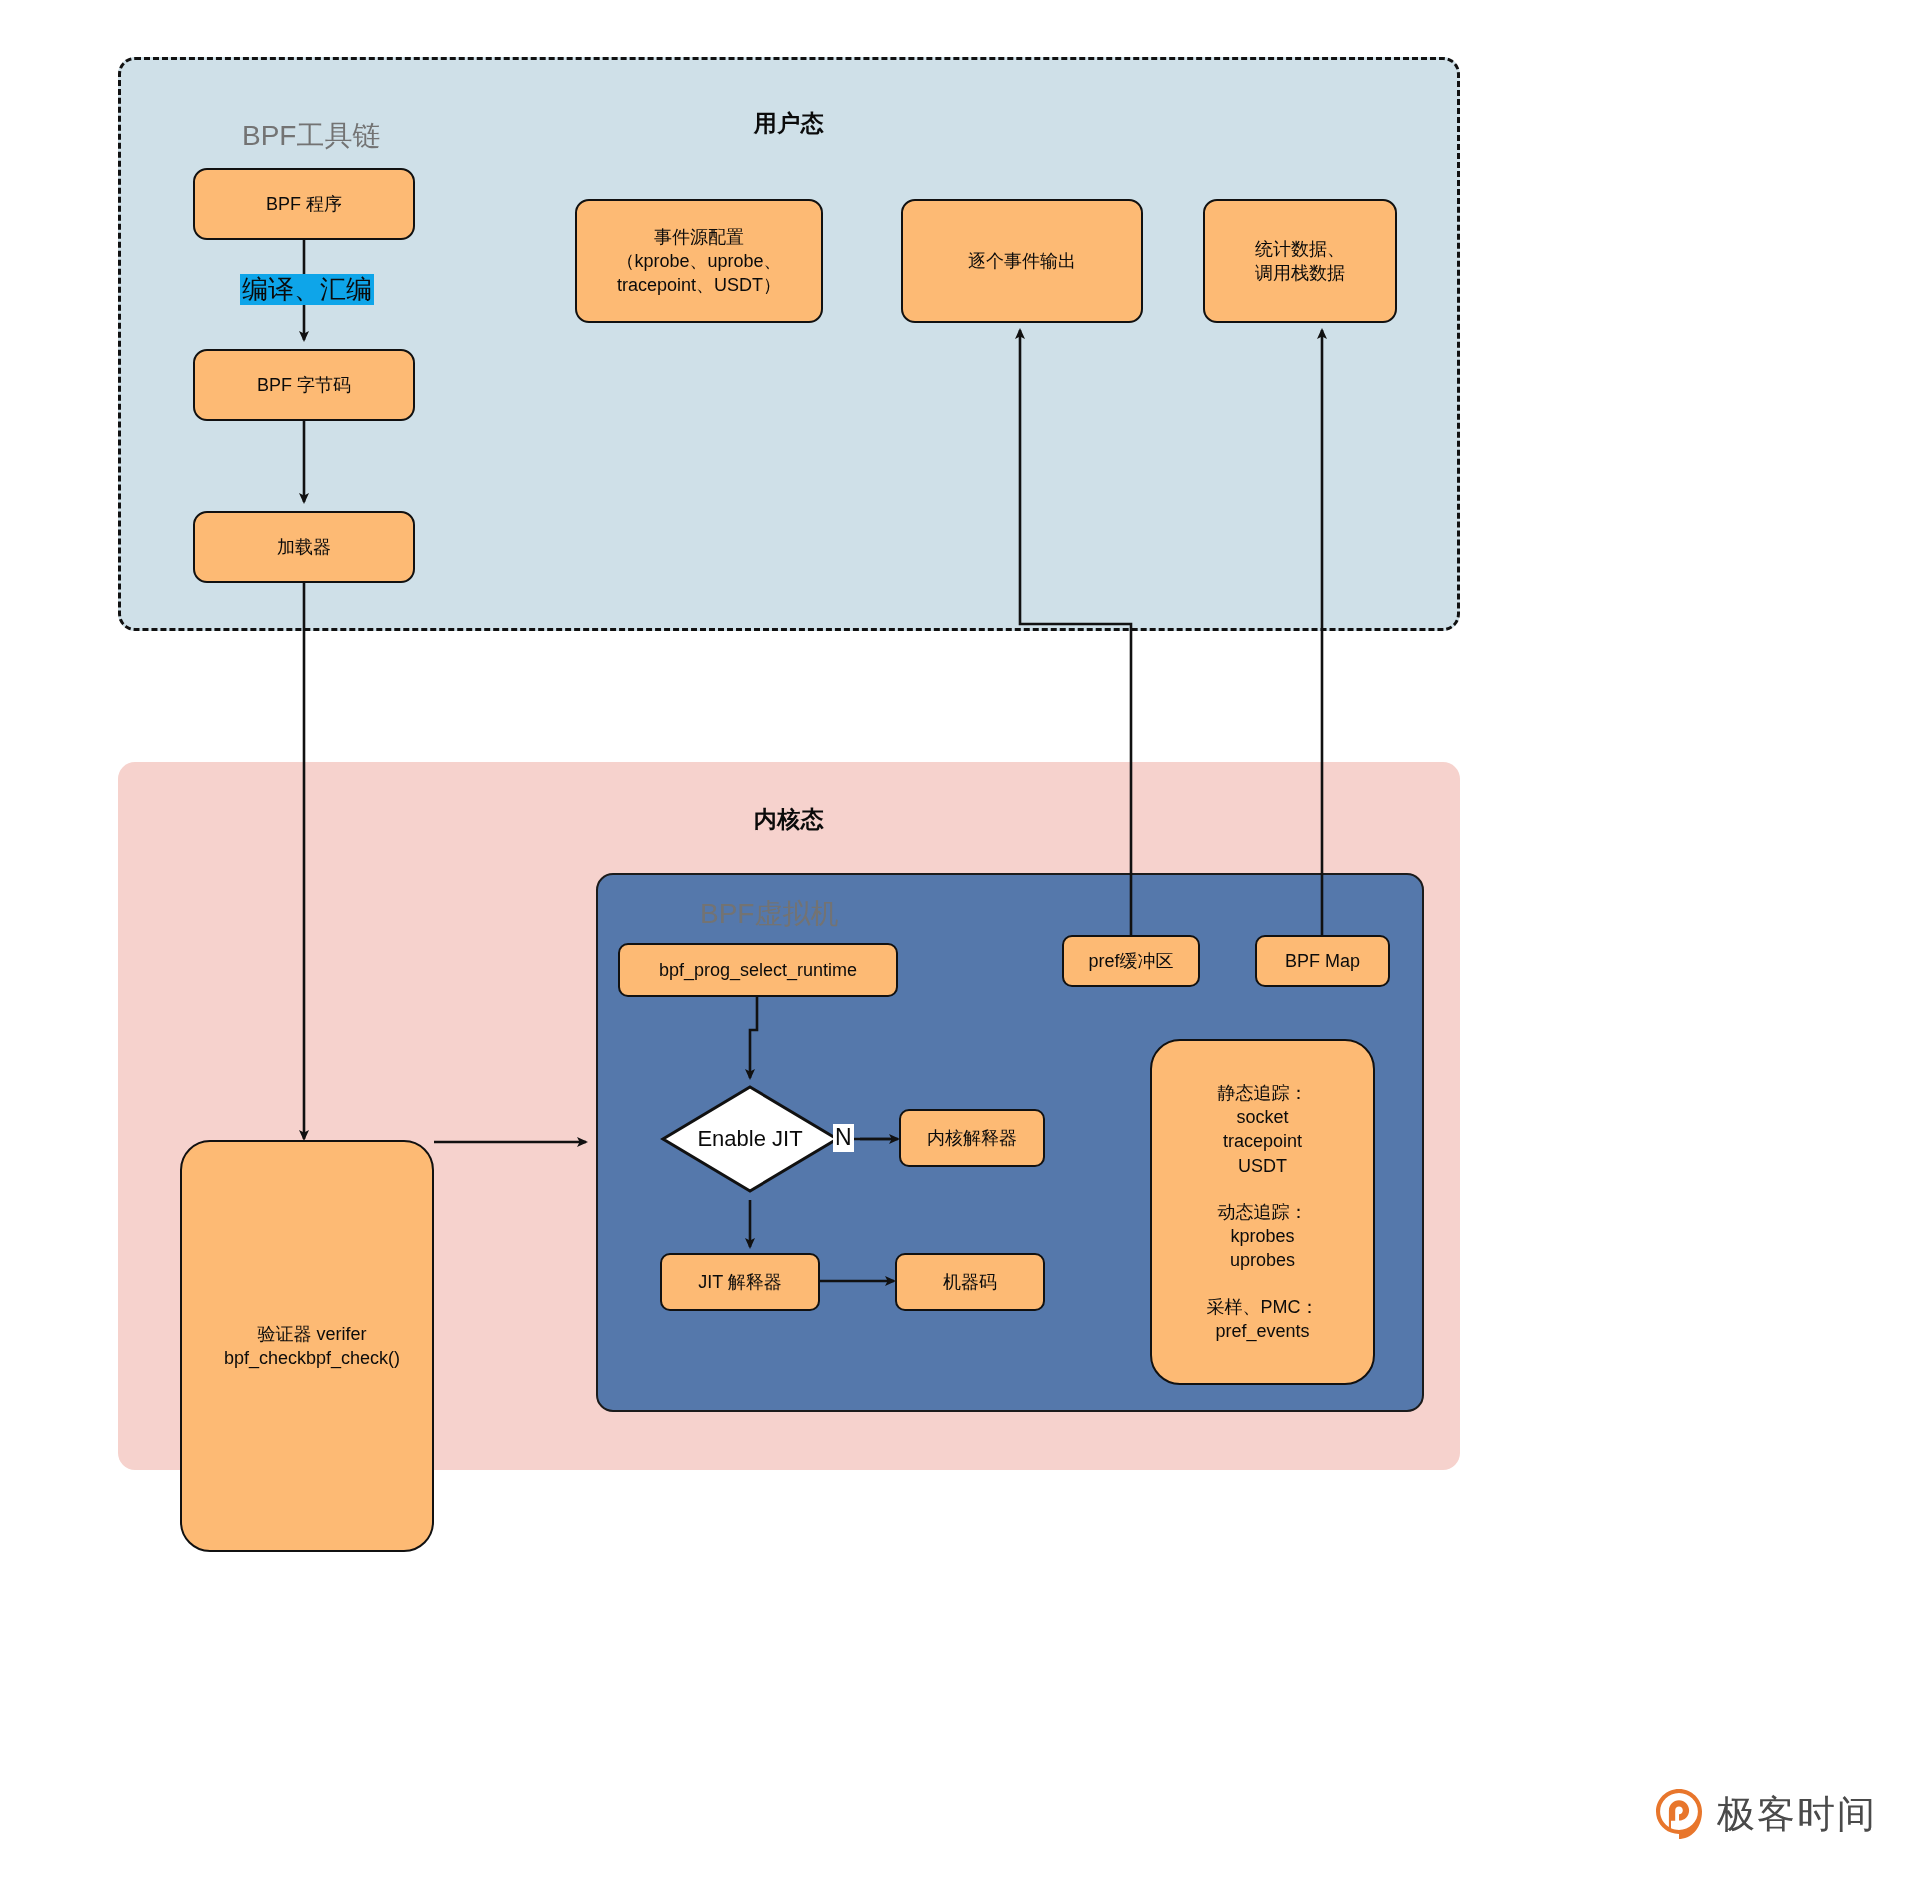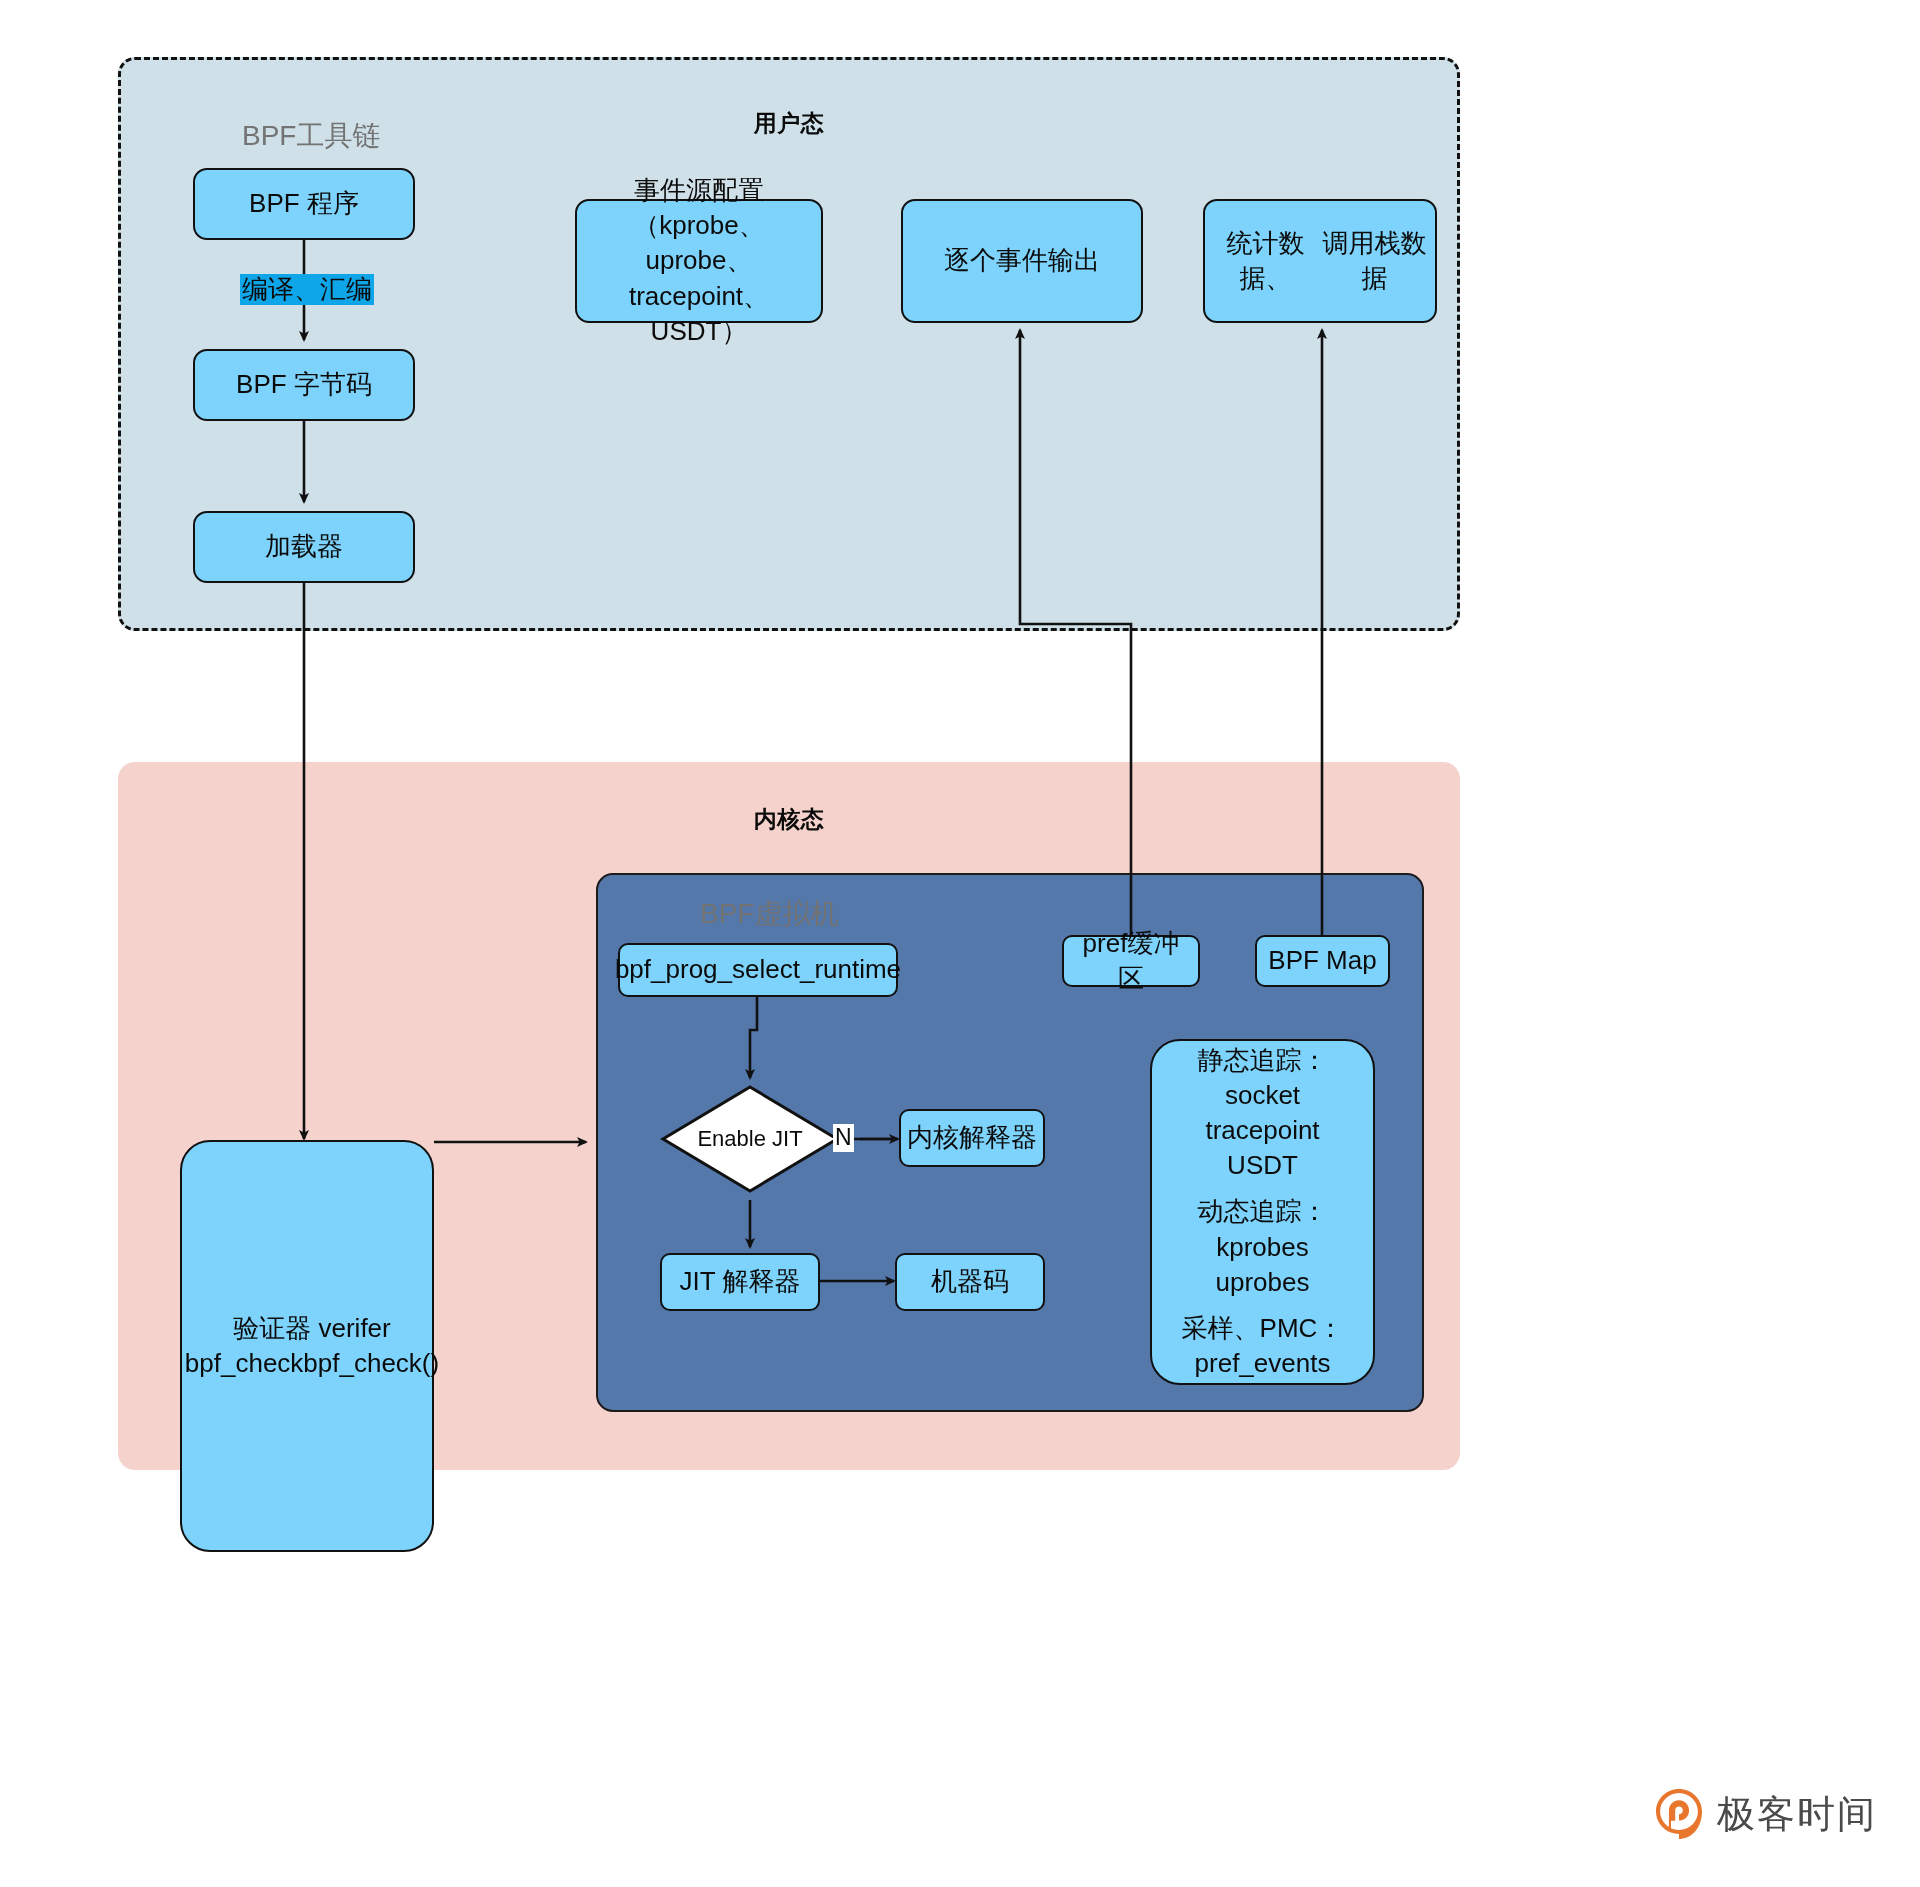--- a/index.html
+++ b/index.html
@@ -66,28 +66,28 @@
     color: #737373;
     white-space: nowrap;
   }
   #toolchain-title { left: 242px; top: 117px; }
   #vm-title        { left: 700px; top: 895px; }
 
   
   .node {
     position: absolute;
     box-sizing: border-box;
-    background: #7dd3fc;
+    background: #fdba74;
     border: 2.5px solid #111111;
     border-radius: 14px;
     display: flex;
     align-items: center;
     justify-content: center;
     text-align: center;
-    font-size: 26px;
+    font-size: 18px;
     line-height: 1.35;
     color: #0b0b0b;
     padding: 2px 6px;
   }
   .node.tight   { border-radius: 10px; border-width: 2.5px; }
   .node.bigrad  { border-radius: 30px; }
 
   
   #jit-decision {
     position: absolute;
@@ -218,21 +218,21 @@
   <div class="node" style="left:575px; top:199px; width:248px; height:124px; flex-direction:column;">
     <span>事件源配置</span>
     <span>（kprobe、uprobe、</span>
     <span>tracepoint、USDT）</span>
   </div>
 
   <div class="node" style="left:901px; top:199px; width:242px; height:124px;">
     <span>逐个事件输出</span>
   </div>
 
-  <div class="node" style="left:1203px; top:199px; width:234px; height:124px; flex-direction:row;text-align:center;">
+  <div class="node" style="left:1203px; top:199px; width:194px; height:124px; flex-direction:column;text-align:center;">
     <span>统计数据、</span>
     <span>调用栈数据</span>
   </div>
 
   <div class="node bigrad" style="left:180px; top:1140px; width:254px; height:412px; flex-direction:column;padding-left:16px;">
     <span>验证器 verifer</span>
     <span>bpf_checkbpf_check()</span>
   </div>
 
   <div class="node tight" style="left:618px; top:943px; width:280px; height:54px;">

